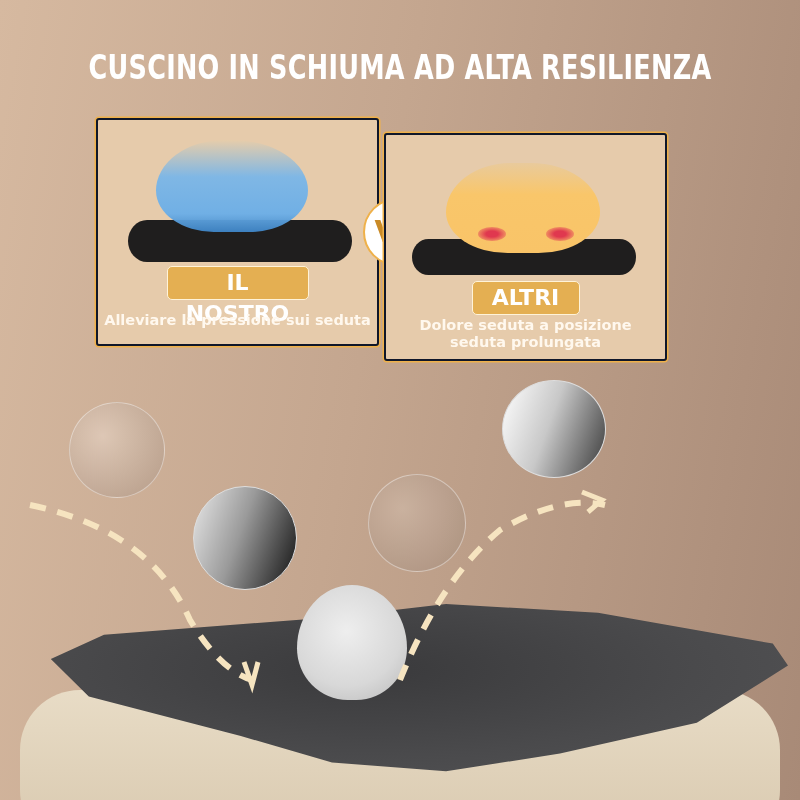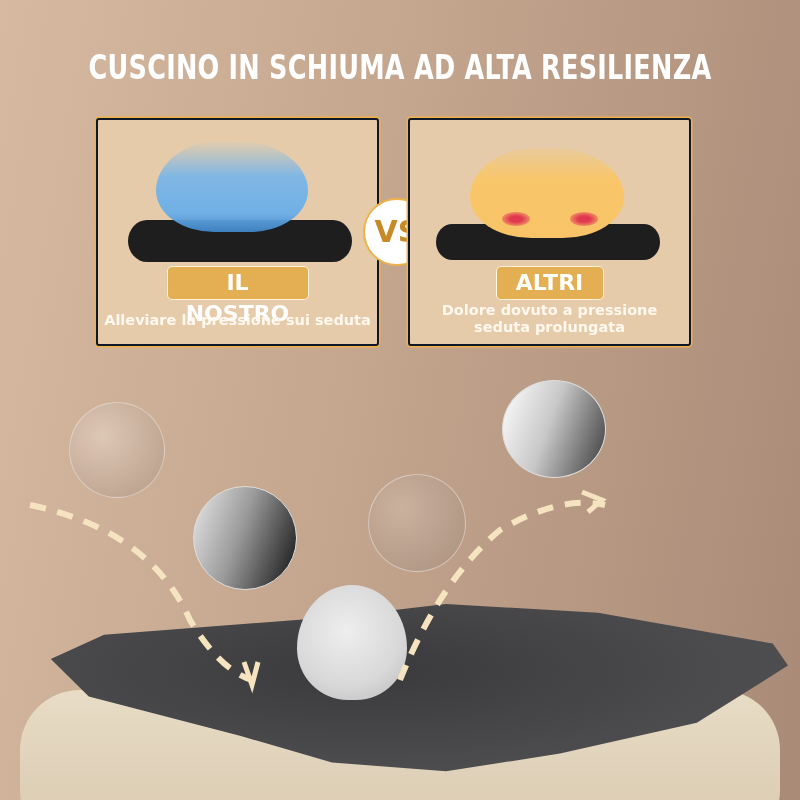--- a/index.html
+++ b/index.html
@@ -17,21 +17,21 @@
     transform: scaleX(0.86); transform-origin: center;
   }
   .panel {
     position: absolute; top: 118px; width: 283px; height: 228px;
     background: #e6cbab;
     border: 2px solid #0f172a;
     box-shadow: 0 0 0 1.5px #efb14a;
     border-radius: 3px;
   }
   .panel.left { left: 96px; }
-  .panel.right { left: 408px; }
+  .panel.right { left: 384px; margin-top: 15px; }
   .cushion-shape {
     position: absolute; left: 30px; top: 100px; width: 224px; height: 42px;
     background: #1f1e1e; border-radius: 20px / 22px;
   }
   .panel.right .cushion-shape { top: 104px; left: 26px; height: 36px; }
   .body-blue {
     position: absolute; left: 58px; top: 20px; width: 152px; height: 92px;
     border-radius: 45% 50% 38% 38% / 55% 55% 45% 45%;
     background: linear-gradient(180deg, rgba(230,205,170,0.8) 0%, #7ab6e8 40%, #6aaee8 80%, #3f86c8 100%);
     opacity: 0.95;
@@ -111,21 +111,21 @@
 
 <div class="vs">VS</div>
 
 <div class="panel right">
   <div class="cushion-shape"></div>
   <div class="body-yellow"></div>
   <div class="pain-dot" style="left:92px;top:92px;"></div>
   <div class="pain-dot" style="left:160px;top:92px;"></div>
   <div class="badge">ALTRI</div>
   <div class="caption">
-    <div>Dolore dovuto a pressione</div>
+    <div>Dolore seduta a posizione</div>
     <div>seduta prolungata</div>
   </div>
 </div>
 
 <div class="stool"></div>
 <div class="cushion3d"></div>
 
 <div class="ball ghost1"></div>
 <div class="ball dark1"></div>
 <div class="ball ghost2"></div>

